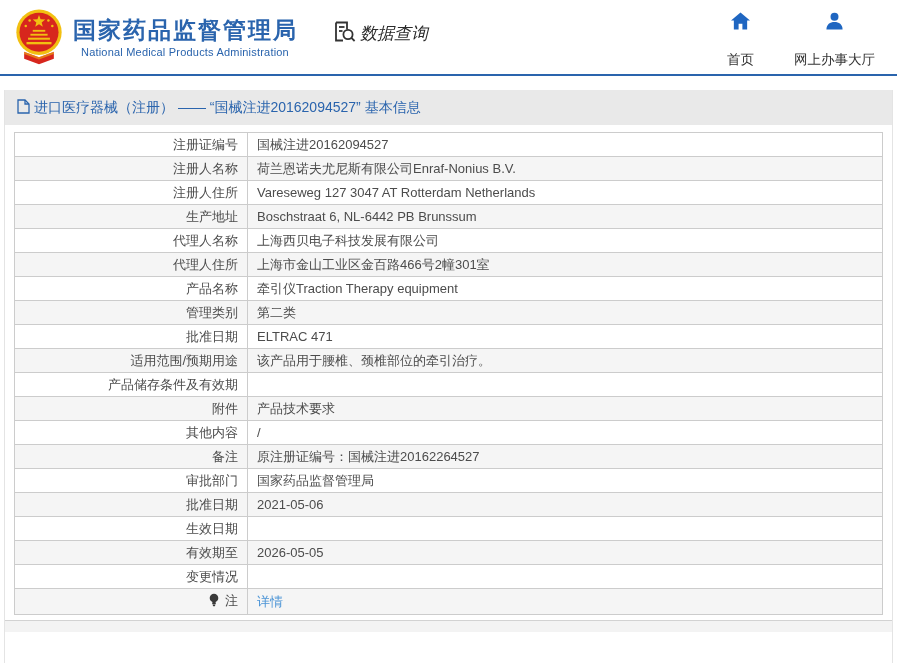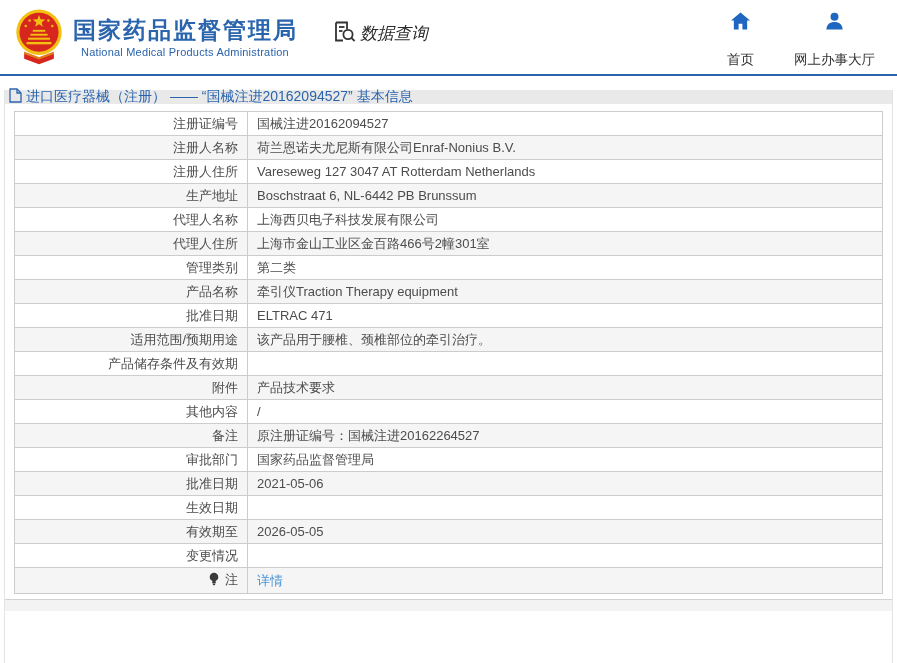--- a/index.html
+++ b/index.html
@@ -41,22 +41,22 @@
   }
   .top-link svg { width: 19px; height: 18px; }
   .top-link-label { font-size: 13.5px; color: #333; white-space: nowrap; }
 
   
   .content {
     margin: 0 4px; border-left: 1px solid #e4e4e4; border-right: 1px solid #e4e4e4;
     min-height: 585px; padding-bottom: 2px;
   }
   .breadcrumb {
-    margin-top: 14px; height: 14px; background: var(--breadcrumb-bg, #e9e9e9);
-    display: flex; align-items: center; padding-left: 4px;
+    margin-top: 14px; height: 35px; background: var(--breadcrumb-bg, #e9e9e9);
+    display: flex; align-items: center; padding-left: 12px;
     font-size: 14px; color: var(--accent-blue, #2a64ad);
   }
   .breadcrumb svg { width: 13px; height: 15px; margin-right: 4px; flex: 0 0 auto; }
 
   table.reg-table {
     margin: 7px 9px 0 9px; width: calc(100% - 18px);
     border-collapse: collapse; font-size: 13px;
     table-layout: fixed;
   }
   .reg-table td {
@@ -178,27 +178,27 @@
     <td class="label-cell"><span class="row-label">代理人名称</span></td>
     <td class="value-cell">上海西贝电子科技发展有限公司</td>
   </tr>
 
   <tr>
     <td class="label-cell"><span class="row-label">代理人住所</span></td>
     <td class="value-cell">上海市金山工业区金百路466号2幢301室</td>
   </tr>
 
   <tr>
+    <td class="label-cell"><span class="row-label">产品名称</span></td>
+    <td class="value-cell">牵引仪Traction Therapy equipment</td>
+  </tr>
+
+  <tr>
     <td class="label-cell"><span class="row-label">管理类别</span></td>
     <td class="value-cell">第二类</td>
-  </tr>
-
-  <tr>
-    <td class="label-cell"><span class="row-label">产品名称</span></td>
-    <td class="value-cell">牵引仪Traction Therapy equipment</td>
   </tr>
 
   <tr>
     <td class="label-cell"><span class="row-label">批准日期</span></td>
     <td class="value-cell">ELTRAC 471</td>
   </tr>
 
 
   <tr>
     <td class="label-cell"><span class="row-label">适用范围/预期用途</span></td>

